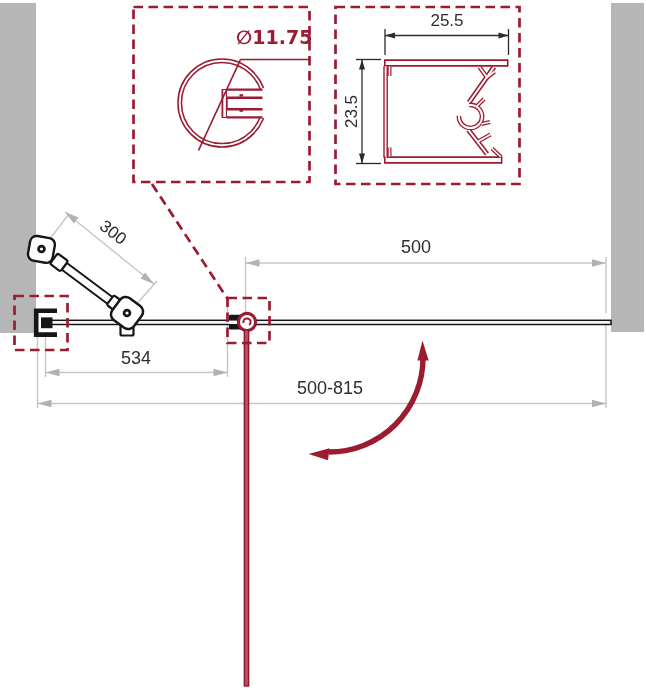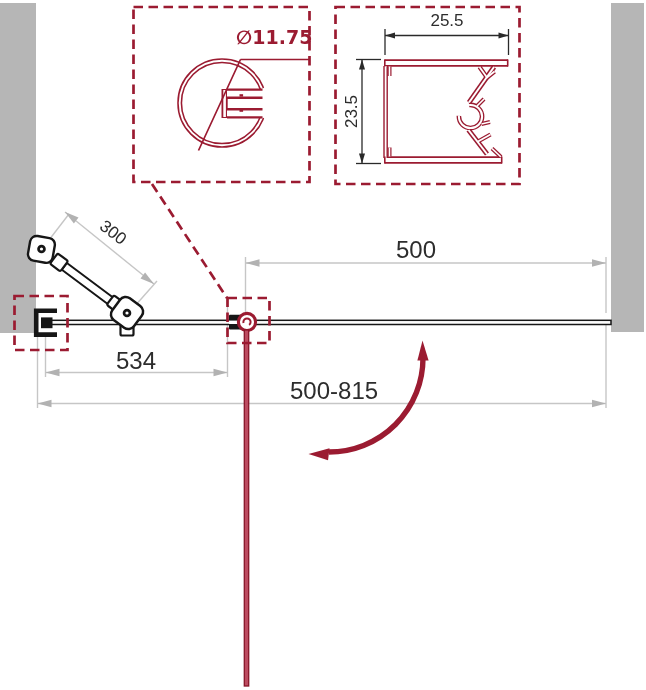--- a/index.html
+++ b/index.html
@@ -3,21 +3,21 @@
 <meta charset="utf-8">
 <style>
   html,body{margin:0;padding:0;background:#fff;}
   #stage{position:relative;width:646px;height:690px;background:#ffffff;overflow:hidden;
          font-family:"Liberation Sans",sans-serif;}
   .wall{position:absolute;background:#b6b6b6;}
   #wall-left{left:0;top:3px;width:36px;height:330px;}
   #wall-right{left:611px;top:3px;width:33px;height:329px;}
   svg.layer{position:absolute;left:0;top:0;}
   .label{position:absolute;color:#2d2d2d;text-align:center;white-space:nowrap;
-         font-size:24px;line-height:1;}
+         font-size:18px;line-height:1;}
   #lbl-dia{color:#9B1B31;font-weight:600;font-size:19px;
            font-family:"DejaVu Sans","Liberation Sans",sans-serif;text-align:left;}
   #lbl-255,#lbl-235{font-size:17px;}
   #lbl-235{transform:rotate(-90deg);transform-origin:center;}
   #lbl-300{font-size:17px;transform:rotate(37.5deg);transform-origin:center;}
 </style>
 </head>
 <body>
 
 <div id="stage">

